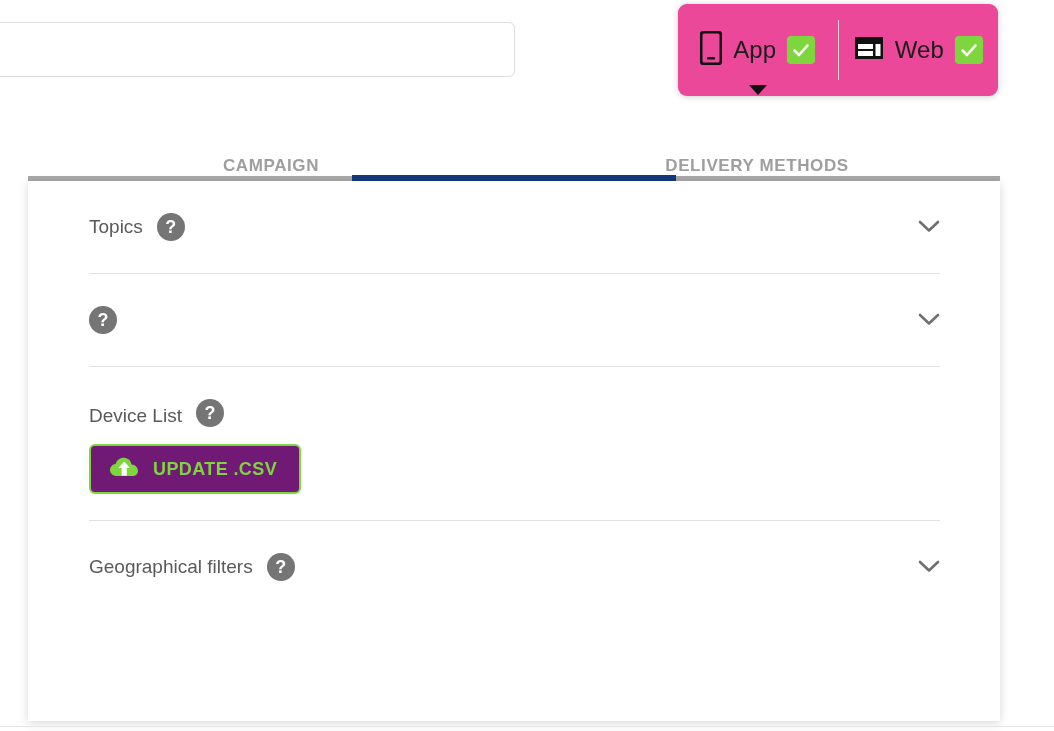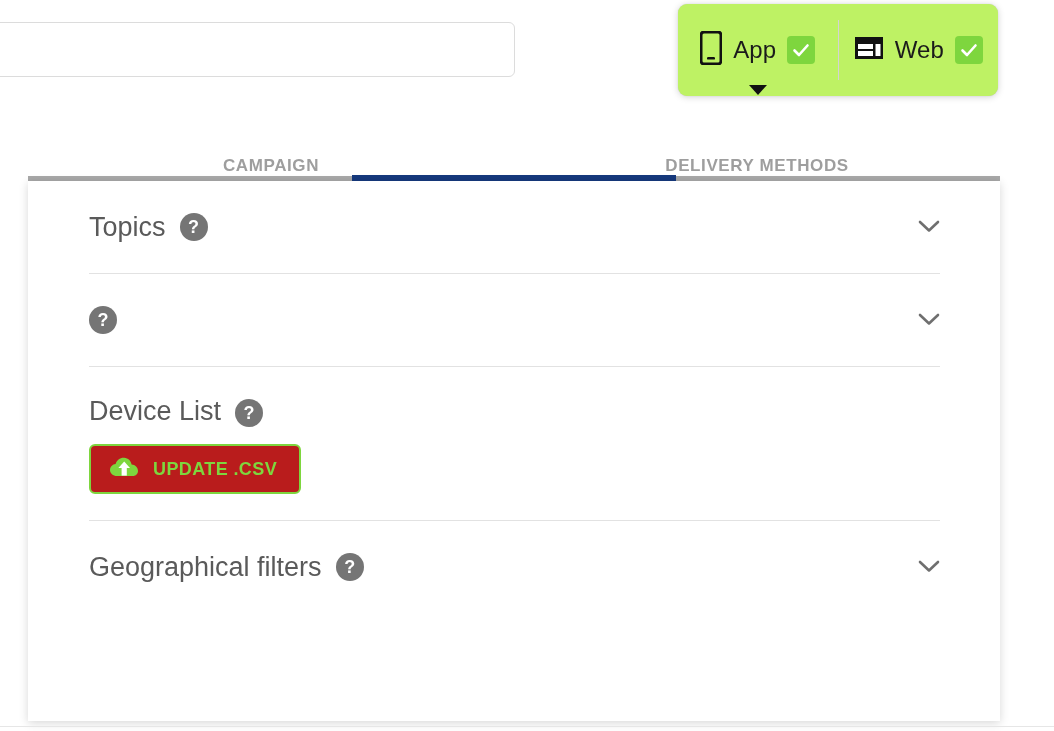--- a/index.html
+++ b/index.html
@@ -37,21 +37,21 @@
     outline: none;
   }
 
   
   .channel-panel {
     position: absolute;
     left: 678px;
     top: 4px;
     width: 320px;
     height: 92px;
-    background: #bef264;
+    background: #ec4899;
     border-radius: 9px;
     box-shadow: 0 1px 7px rgba(0,0,0,0.18), 0 0 1px rgba(0,0,0,0.18);
     display: flex;
     align-items: center;
     box-sizing: border-box;
   }
   .channel-group {
     display: flex;
     align-items: center;
     justify-content: center;
@@ -160,21 +160,21 @@
     cursor: pointer;
   }
   .filter-row:last-child { border-bottom: none; }
   .filter-head {
     display: flex;
     align-items: center;
     gap: 14px;
     height: 92px;
   }
   .filter-title {
-    font-size: 27px;
+    font-size: 19px;
     color: #5a5a5a;
     font-family: "Liberation Sans", sans-serif;
   }
   .help-badge {
     width: 28px;
     height: 28px;
     border-radius: 50%;
     background: #757575;
     color: #ffffff;
     font-size: 18px;
@@ -199,21 +199,21 @@
   
   .upload-btn {
     margin-top: 17px;
     display: inline-flex;
     align-items: center;
     gap: 14px;
     height: 46px;
     padding: 0 22px 0 18px;
     border: 2px solid #7ed63e;
     border-radius: 6px;
-    background: #b91c1c;
+    background: #701a75;
     cursor: pointer;
     font-family: "Liberation Sans", sans-serif;
   }
   .upload-label {
     color: #7ed63e;
     font-size: 18px;
     font-weight: bold;
     letter-spacing: 0.4px;
   }
 

